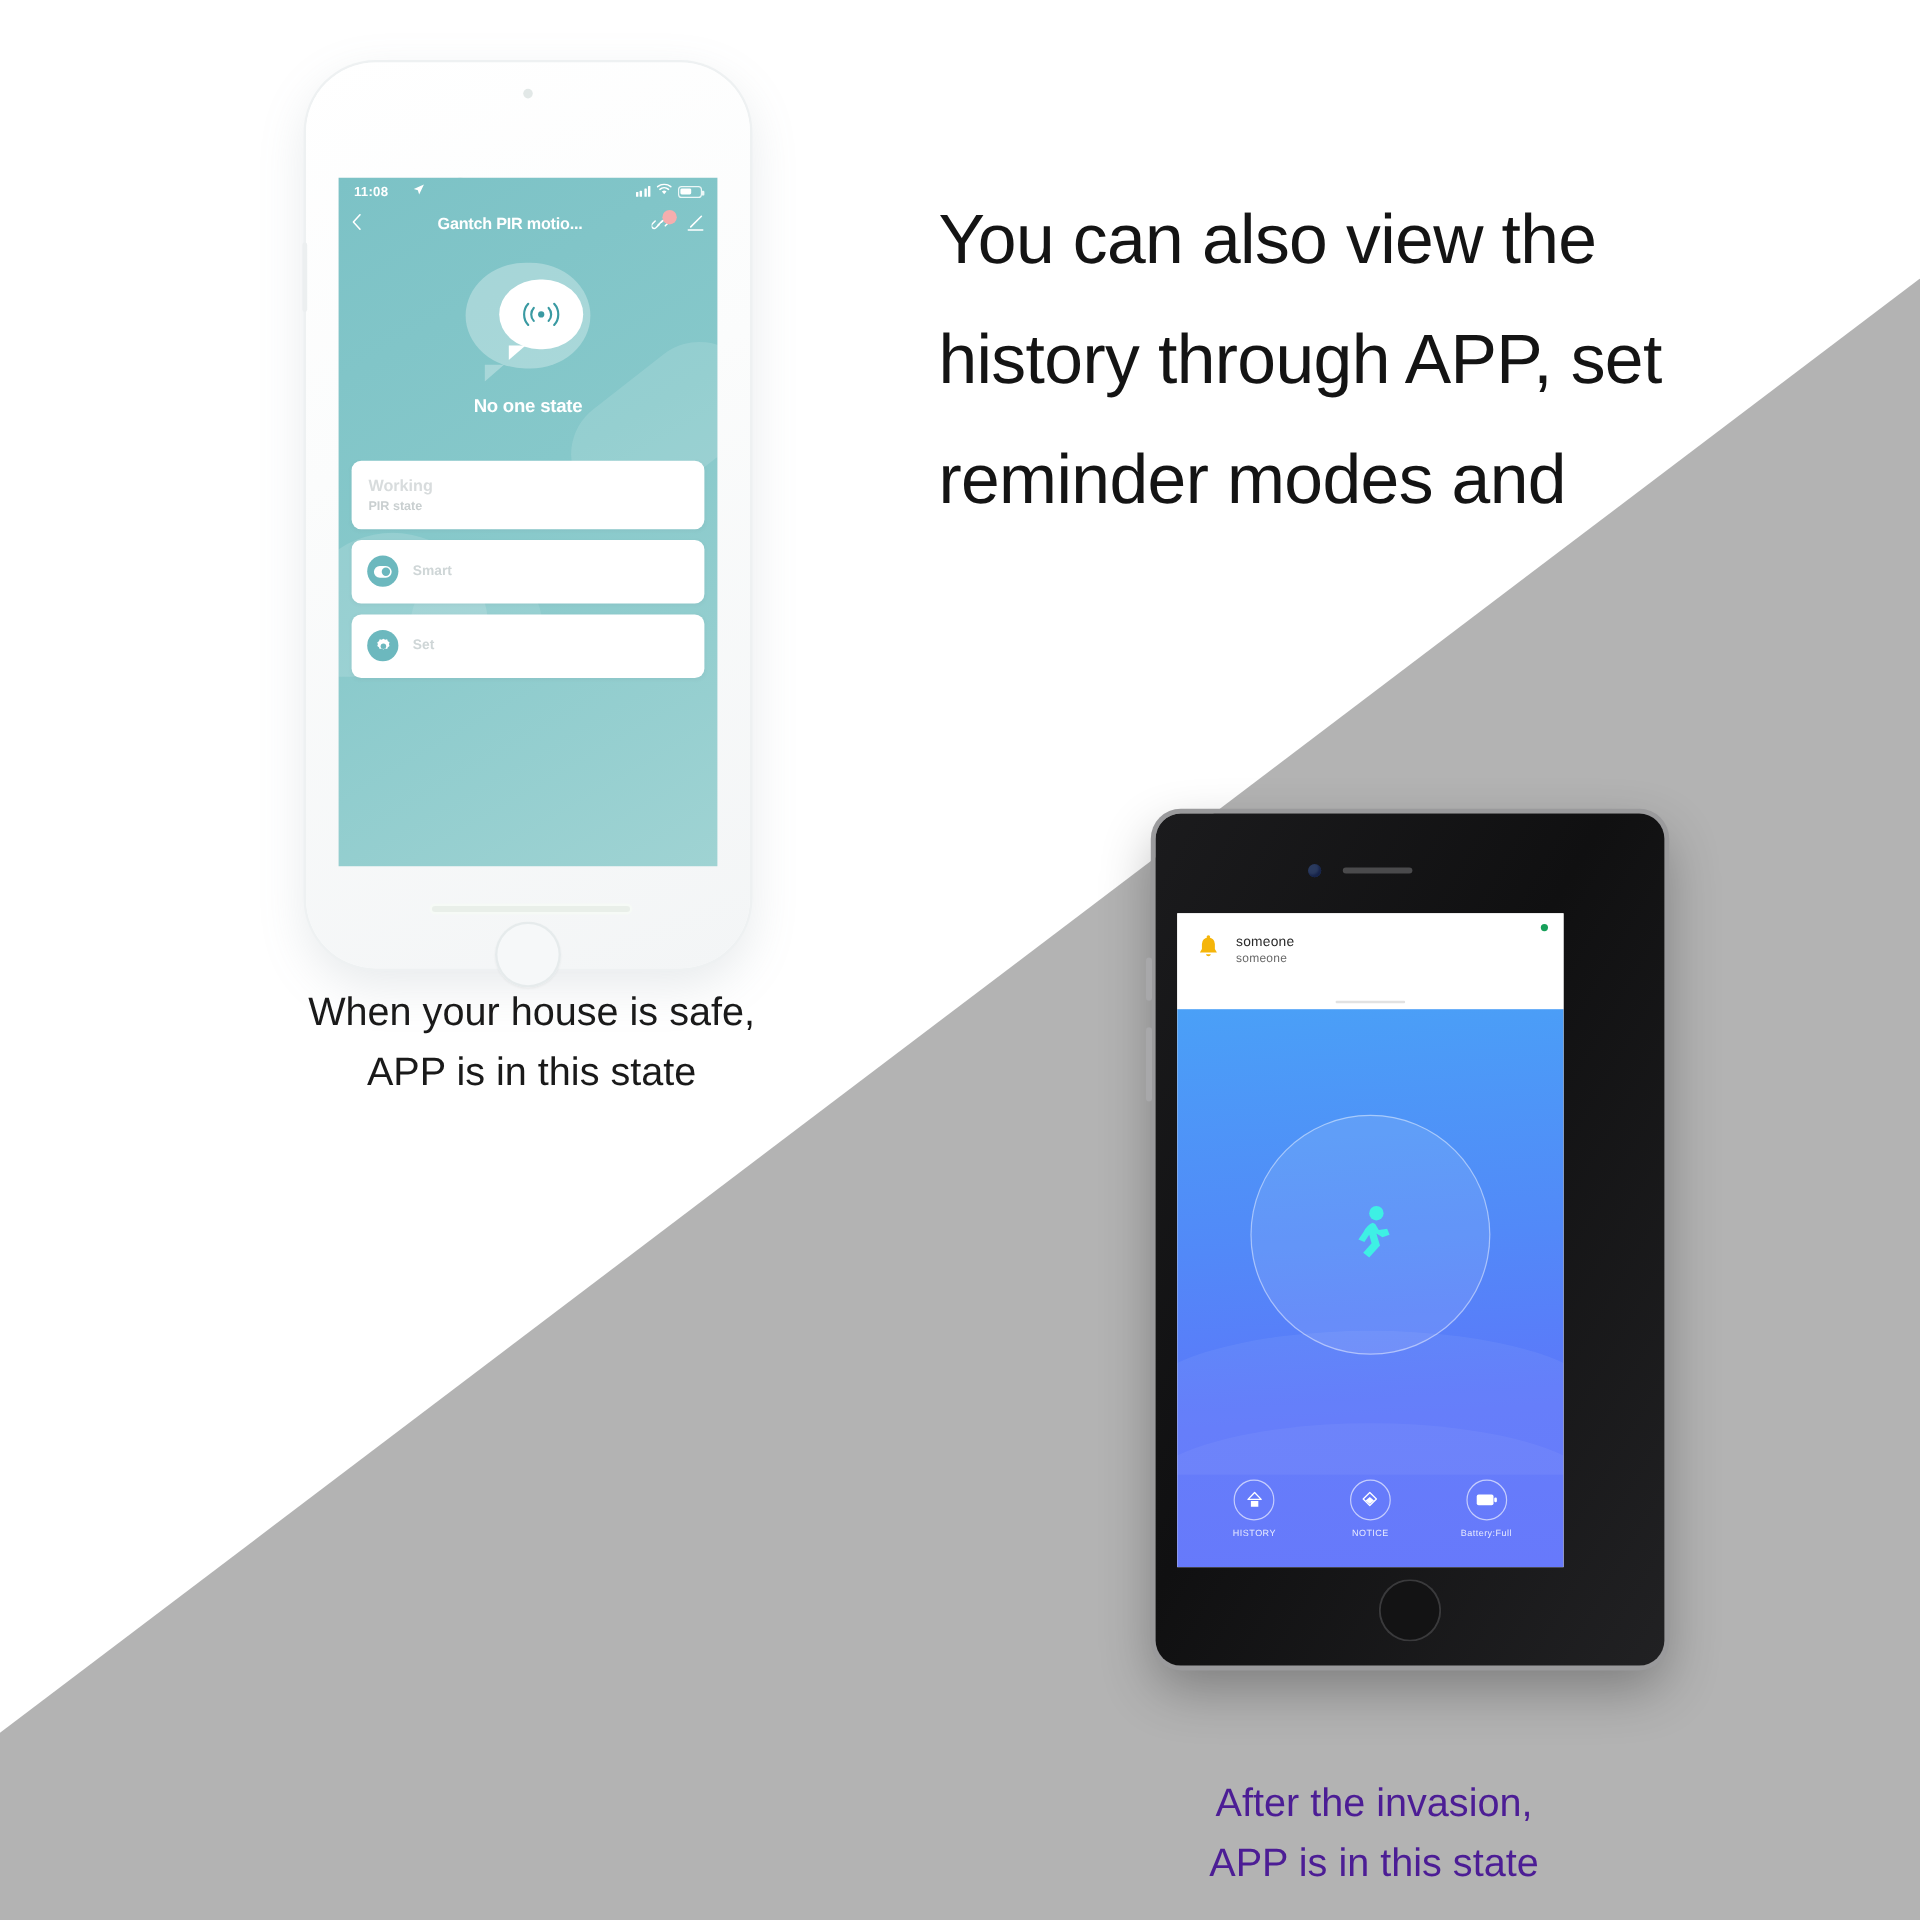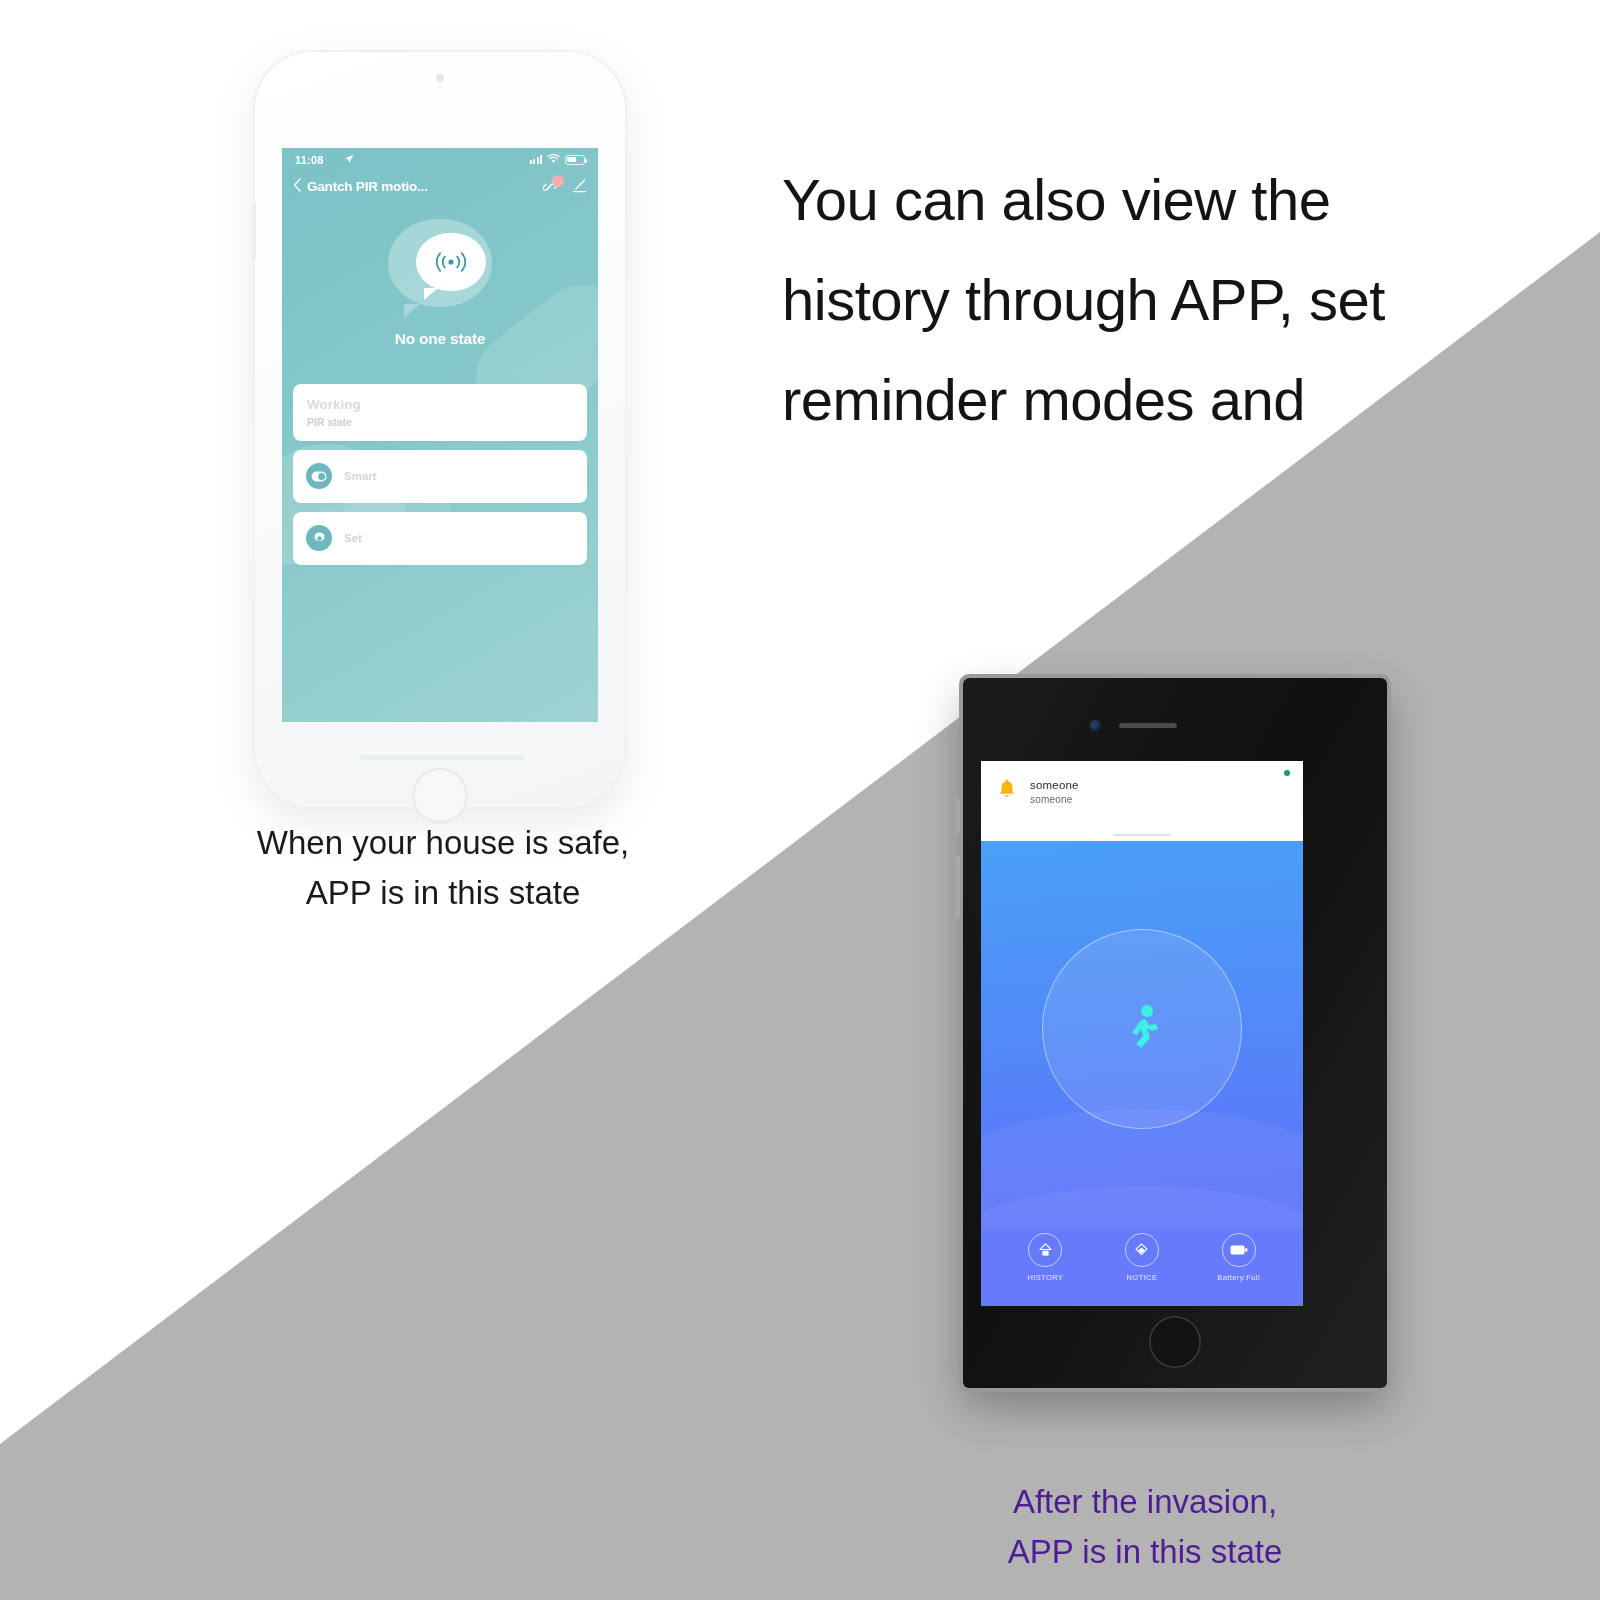--- a/index.html
+++ b/index.html
@@ -85,21 +85,21 @@
   .sig-dots i:nth-child(3){height:7px} .sig-dots i:nth-child(4){height:9px}
   .batt { width:20px; height:10px; border:1.3px solid rgba(255,255,255,.85);
       border-radius:3px; position:relative; padding:1.3px; }
   .batt:after { content:""; position:absolute; right:-3.2px; top:3px; width:2px; height:4px;
       background:rgba(255,255,255,.85); border-radius:0 1px 1px 0; }
   .batt b { display:block; height:100%; width:58%; background:#fff; border-radius:1.2px; }
 
   .appbar { position:relative; height:30px; display:flex; align-items:center;
       padding:0 11px; color:#fff; }
   .appbar .back { font-size:17px; line-height:1; font-weight:300; }
-  .appbar .title { flex:1; font-size:13.5px; font-weight:700;
+  .appbar .title { flex:1; text-align:center; font-size:13.5px; font-weight:700;
       letter-spacing:-.2px; padding-left:6px; }
   .appbar .acts { display:flex; align-items:center; gap:13px; }
   .ic-link { position:relative; width:16px; height:14px; }
   .ic-link svg { display:block; }
   .ic-badge { position:absolute; right:-5px; top:-4px; width:12px; height:12px;
       border-radius:50%; background:#f6aeae; }
   .ic-pencil { width:15px; height:14px; }
 
   .hero { position:relative; height:175px; display:flex; flex-direction:column;
       align-items:center; justify-content:flex-start; padding-top:18px; }
@@ -132,21 +132,21 @@
   #cap1 { position:absolute; left:148px; top:818px; width:590px; text-align:center;
       z-index:4; color:#1a1a1a; font-size:33px; line-height:50px; }
   #cap1 .ln { display:block; }
 
   
   #phone2 {
     position:absolute;
     left:963px; top:678px;
     width:424px; height:710px;
     z-index:4;
-    border-radius:6px;
+    border-radius:21px;
     background:linear-gradient(120deg,#1b1b1d 0%,#101011 45%,#212123 100%);
     box-shadow:0 0 0 4px #9a9a9c, 0 18px 45px rgba(0,0,0,.30);
   }
   #phone2:before { content:""; position:absolute; left:-8px; top:120px; width:5px;
       height:36px; border-radius:3px; background:#a8a8aa; }
   #phone2:after { content:""; position:absolute; left:-8px; top:178px; width:5px;
       height:62px; border-radius:3px; background:#a8a8aa; }
   .p2-cam { position:absolute; left:127px; top:42px; width:11px; height:11px;
       border-radius:50%; background:#2a3a5e; box-shadow:inset -2px -2px 2px #16234a; }
   .p2-speaker { position:absolute; left:156px; top:45px; width:58px; height:5px;

